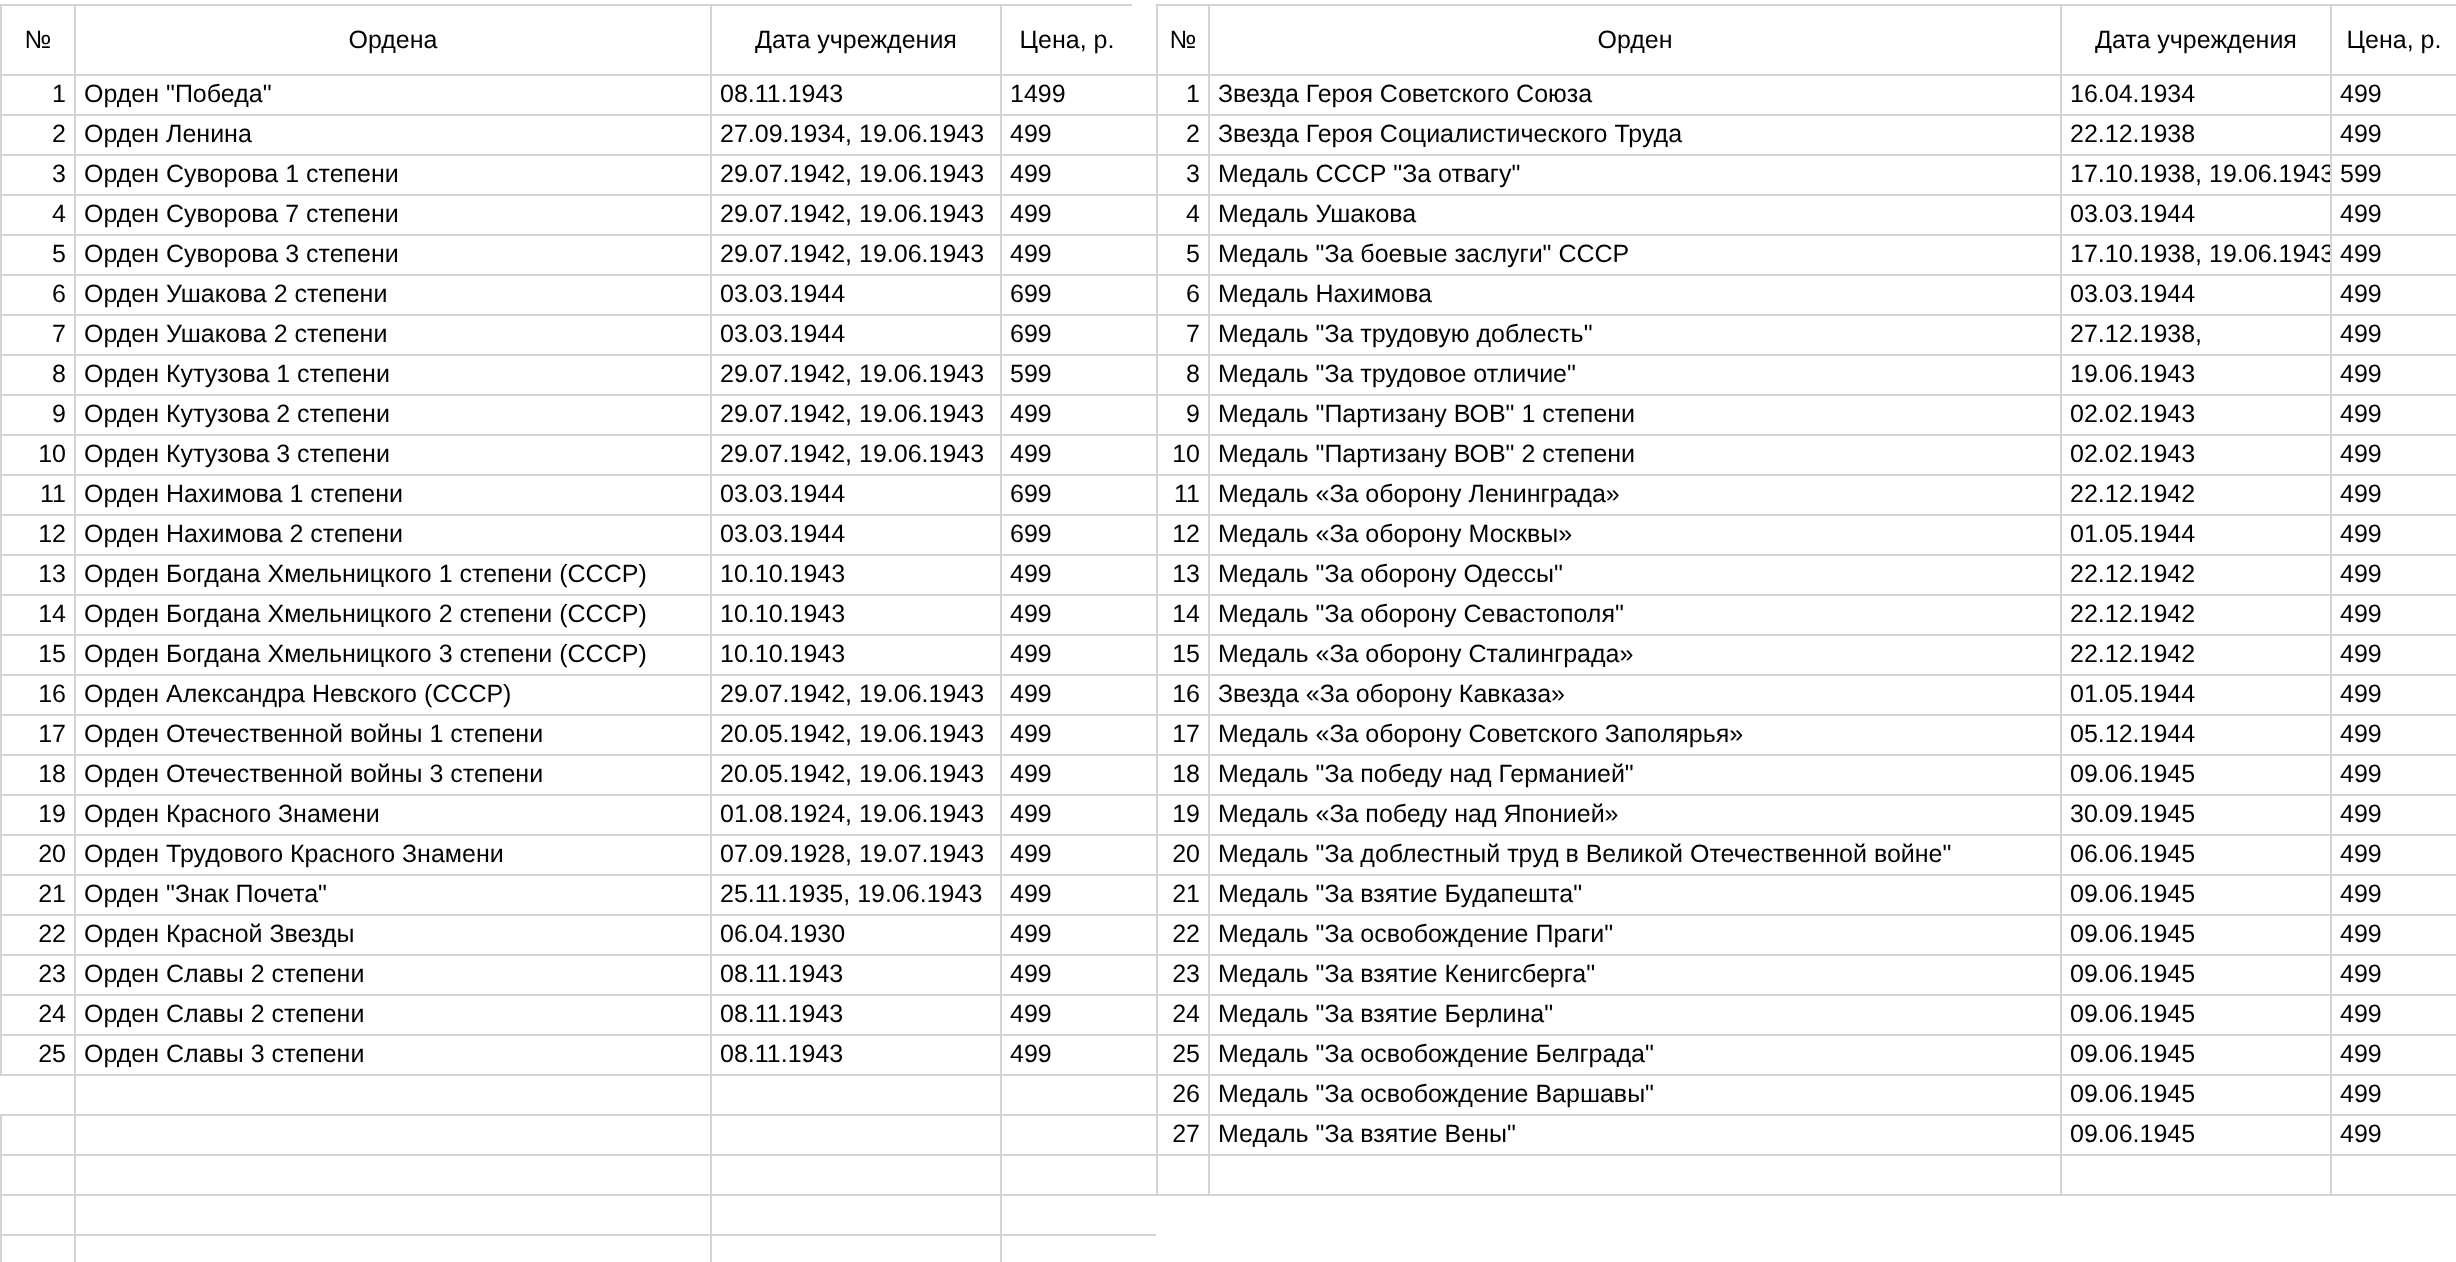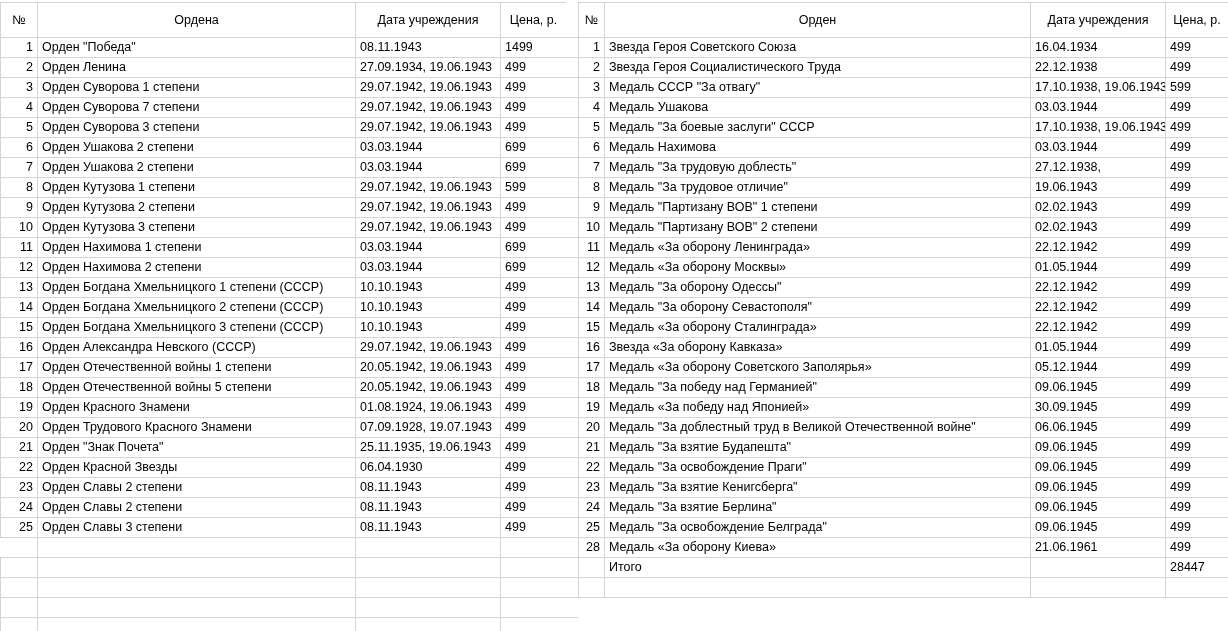--- a/index.html
+++ b/index.html
@@ -203,21 +203,21 @@
           <td class="c-price">499</td>
         </tr>
         <tr>
           <td class="c-num">17</td>
           <td class="c-text">Орден Отечественной войны 1 степени</td>
           <td class="c-date">20.05.1942, 19.06.1943</td>
           <td class="c-price">499</td>
         </tr>
         <tr>
           <td class="c-num">18</td>
-          <td class="c-text">Орден Отечественной войны 5 степени</td>
+          <td class="c-text">Орден Отечественной войны 3 степени</td>
           <td class="c-date">20.05.1942, 19.06.1943</td>
           <td class="c-price">499</td>
         </tr>
         <tr>
           <td class="c-num">19</td>
           <td class="c-text">Орден Красного Знамени</td>
           <td class="c-date">01.08.1924, 19.06.1943</td>
           <td class="c-price">499</td>
         </tr>
         <tr>
@@ -550,30 +550,30 @@
           <td class="c-date">09.06.1945</td>
           <td class="c-price">499</td>
         </tr>
         <tr>
           <td class="c-num">25</td>
           <td class="c-text">Медаль "За освобождение Белграда"</td>
           <td class="c-date">09.06.1945</td>
           <td class="c-price">499</td>
         </tr>
         <tr>
-          <td class="c-num">28</td>
-          <td class="c-text">Медаль «За оборону Киева»</td>
-          <td class="c-date">21.06.1961</td>
-          <td class="c-price">499</td>
-        </tr>
-        <tr>
-          <td class="c-num"></td>
-          <td class="c-text bold">Итого</td>
-          <td class="c-date"></td>
-          <td class="c-price bold">28447</td>
+          <td class="c-num">26</td>
+          <td class="c-text">Медаль "За освобождение Варшавы"</td>
+          <td class="c-date">09.06.1945</td>
+          <td class="c-price">499</td>
+        </tr>
+        <tr>
+          <td class="c-num">27</td>
+          <td class="c-text">Медаль "За взятие Вены"</td>
+          <td class="c-date">09.06.1945</td>
+          <td class="c-price">499</td>
         </tr>
         <tr>
           <td class="c-num"></td>
           <td class="c-text"></td>
           <td class="c-date"></td>
           <td class="c-price"></td>
         </tr>
       </tbody>
   </table>
 

